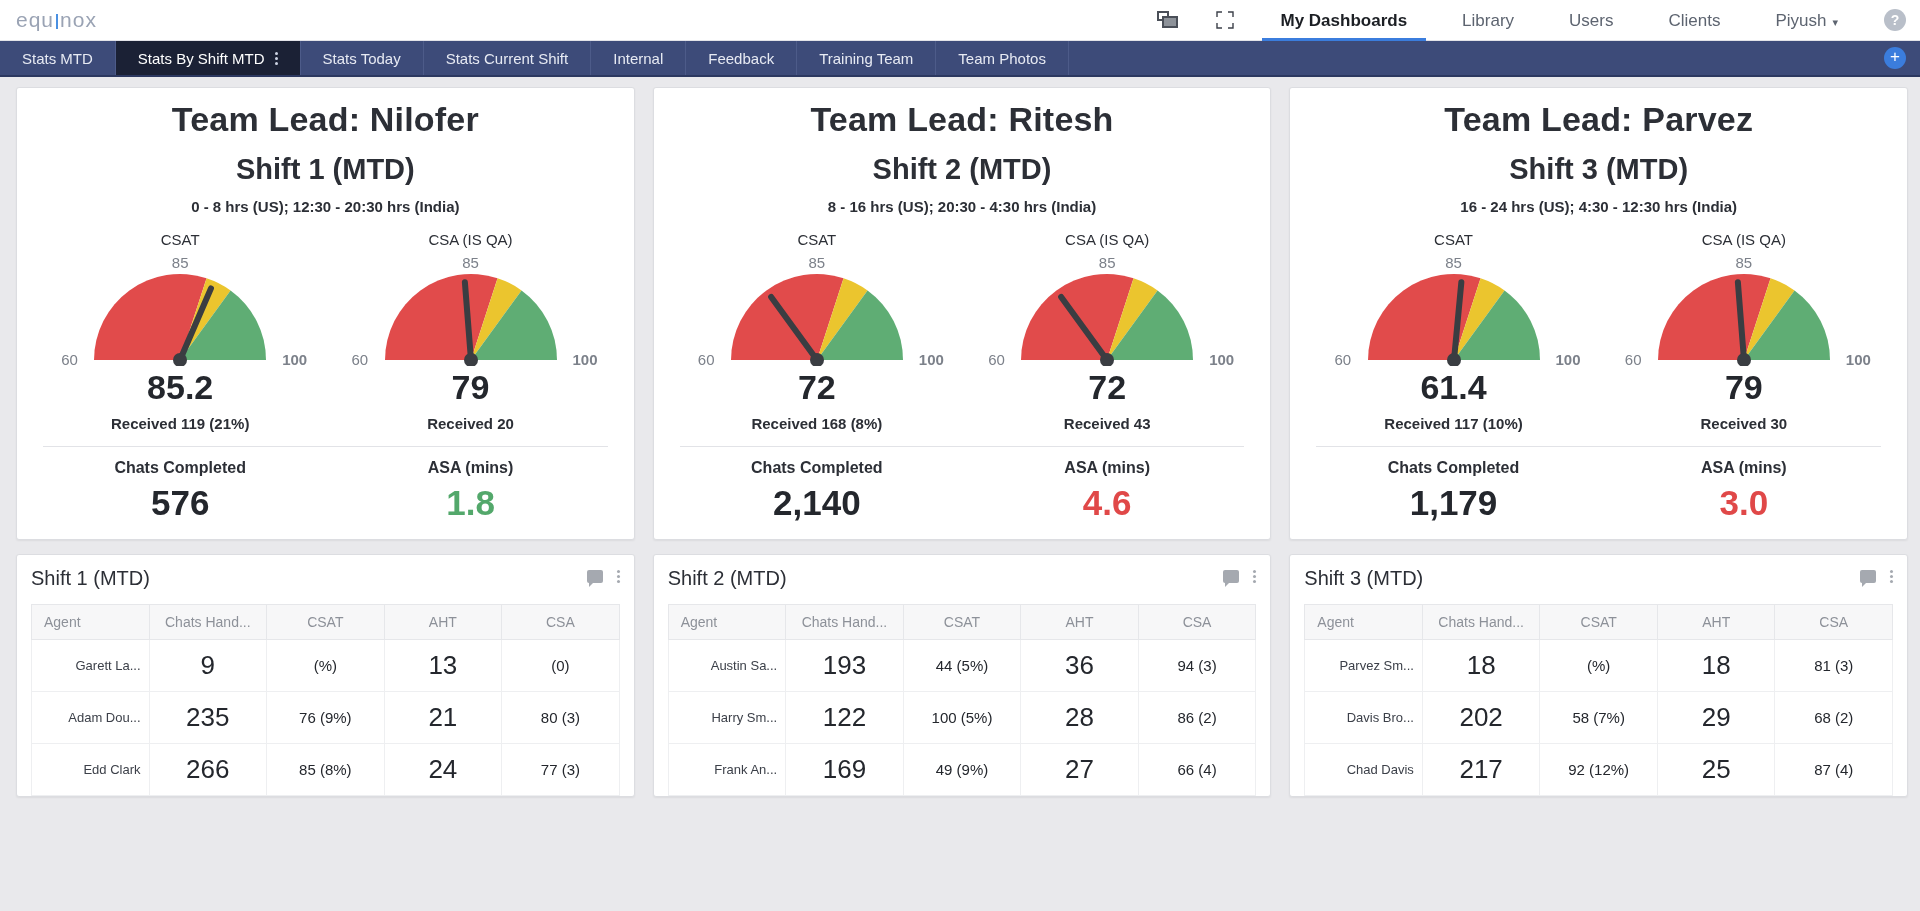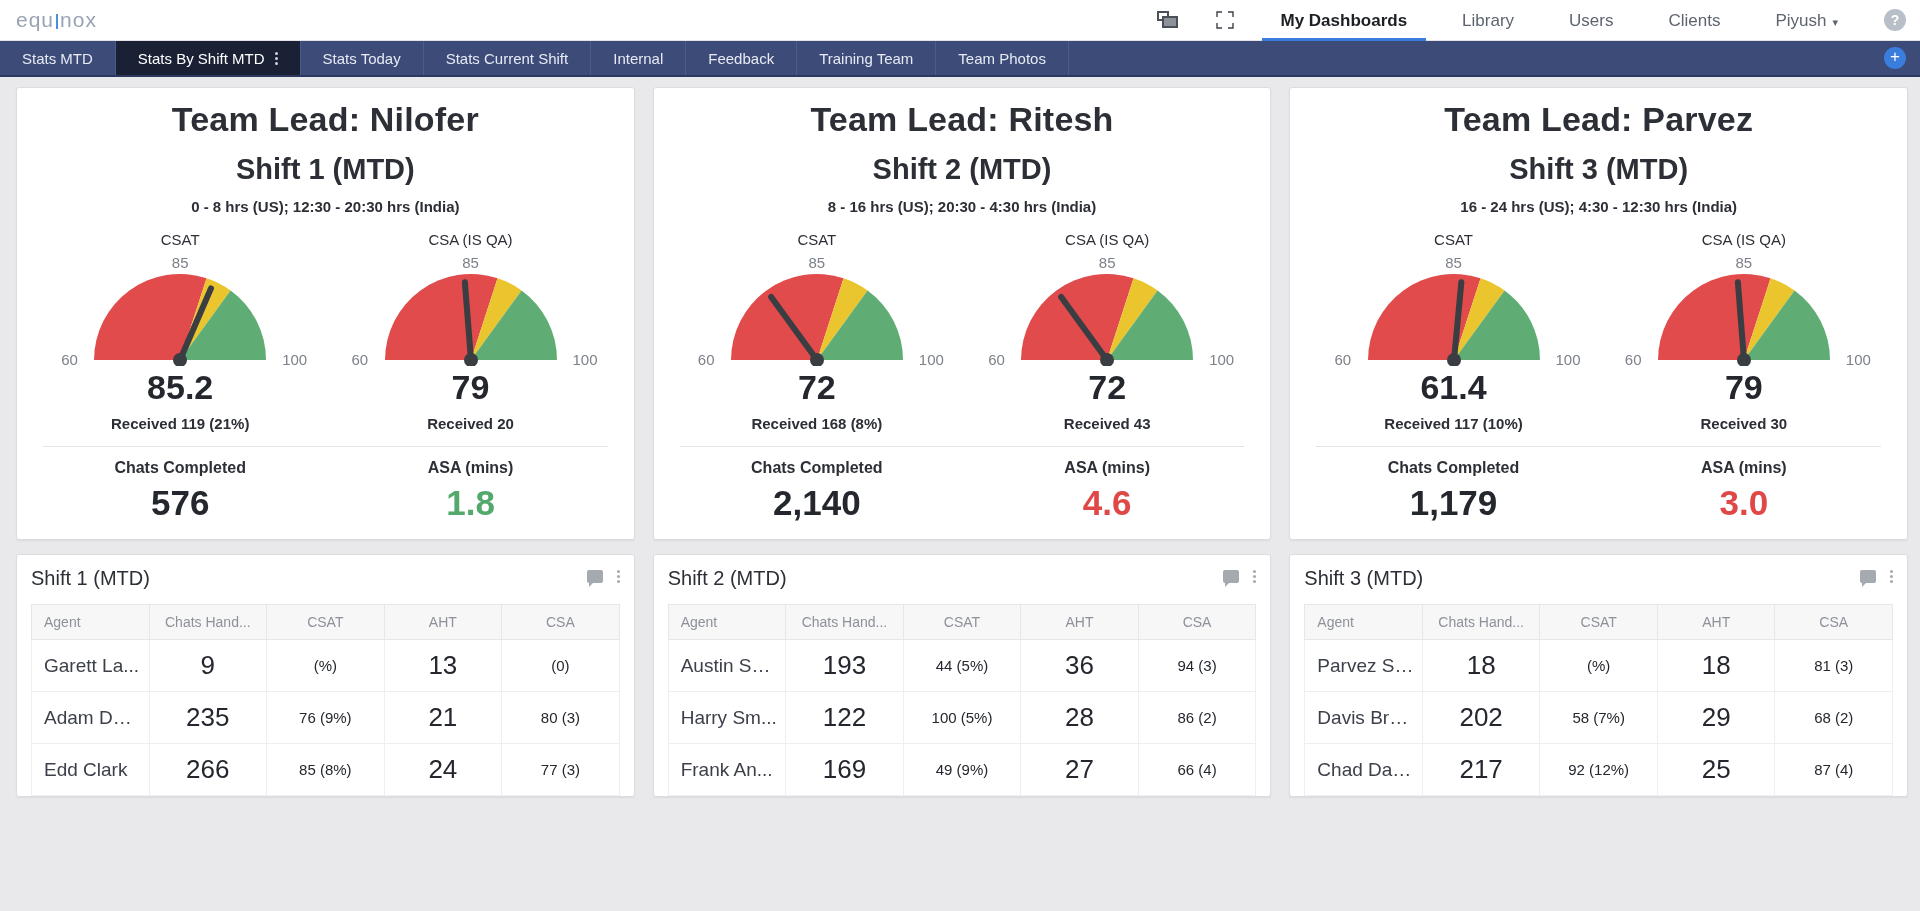--- a/index.html
+++ b/index.html
@@ -108,21 +108,21 @@
   }
   .gauges { display:flex; }
   .gaugecell { flex:1 1 0; text-align:center; }
   .gaugecell .glabel { font-size: 15px; color:#2c2f36; margin-bottom: 10px; }
   .gaugewrap { position: relative; width: 210px; height: 108px; margin: 0 auto; }
   .gaugewrap .top85 {
     position:absolute; left:50%; top:-4px; transform:translateX(-50%);
     font-size:15px; color:#7c818a;
   }
   .gaugewrap .lmin { position:absolute; left:-14px; bottom:-2px; font-size:15px; color:#7c818a; }
-  .gaugewrap .lmax { position:absolute; right:-22px; bottom:-2px; font-size:15px; color:#7c818a; }
+  .gaugewrap .lmax { position:absolute; right:-22px; bottom:-2px; font-size:15px; color:#7c818a;font-weight:bold; }
   .gaugecell .gval {
     font-size: 34px; font-weight: bold; color:#24272d; margin-top: 2px;
   }
   .gaugecell .grecv { font-size: 15px; font-weight:bold; color:#2c2f36; margin-top: 8px; }
 
   .divider { height:1px; background:#e2e3e7; margin: 14px 8px 0 8px; }
   .bottomrow { display:flex; padding-top: 12px; }
   .bcell { flex:1 1 0; text-align:center; }
   .bcell .blabel { font-size:16px; font-weight:bold; color:#2c2f36; }
   .bcell .bval { font-size:35px; font-weight:bold; color:#24272d; margin-top:6px; }
@@ -142,21 +142,21 @@
   table.grid { width:100%; border-collapse: collapse; margin-top: 14px; table-layout: fixed; }
   table.grid th {
     background:#f7f7f8; color:#8d9199; font-weight:normal; font-size:14px;
     padding: 9px 8px; border: 1px solid #e6e7ea; text-align:center;
   }
   table.grid th.agentcol { text-align:left; padding-left: 12px; }
   table.grid td {
     border: 1px solid #eeeff1; padding: 6px 8px; text-align:center;
     font-size: 26px; color:#24272d; height: 52px;
   }
-  table.grid td.agent { font-size:19px; color:#3c4049; text-align:left; padding-left:12px;
+  table.grid td.agent { font-size:13px; color:#3c4049; text-align:right; padding-left:12px;
     white-space:nowrap; overflow:hidden; text-overflow:ellipsis; }
   table.grid td.small { font-size:15px; }
   .g { color:#6aab7c; } .r { color:#e06a6a; } .n { color:#3c4049; }
 </style>
 </head>
 <body>
 
 <div class="topbar">
   <div class="logo">
     <span>equ</span>

